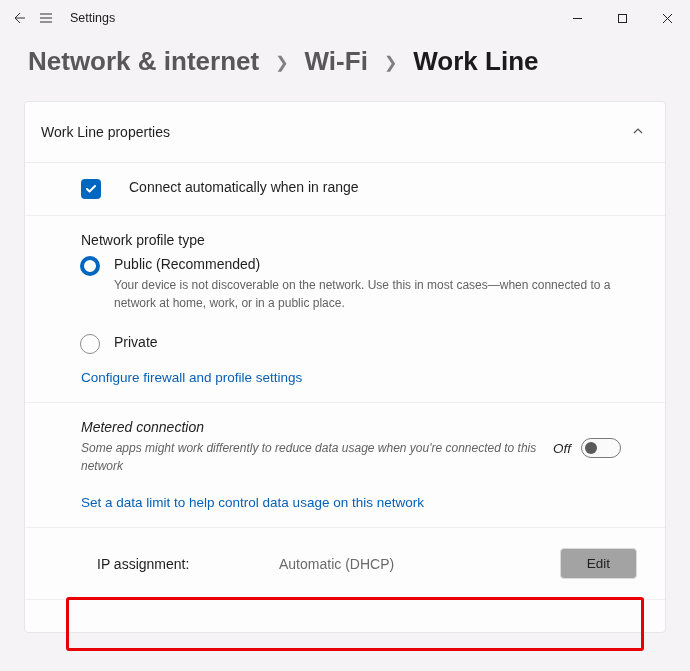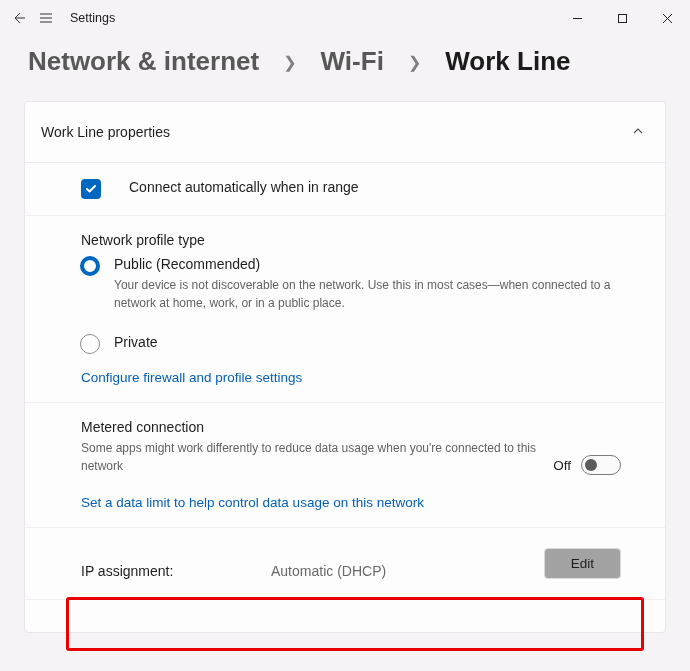--- a/index.html
+++ b/index.html
@@ -6,21 +6,21 @@
   html, body { width: 690px; height: 671px; background: #f5f3f5; overflow: hidden; }
   .window { width: 690px; height: 671px; background: #f5f3f5; position: relative; }
   .titlebar { height: 36px; display: flex; align-items: center; padding: 0 0 0 10px; }
   .tb-left { display: flex; align-items: center; gap: 12px; }
   .tb-title { font-size: 12.5px; color: #202020; margin-left: 4px; }
   .tb-icon { width: 16px; height: 16px; display: flex; align-items: center; justify-content: center; color: #333; }
   .winctrls { margin-left: auto; display: flex; }
   .winctrl { width: 45px; height: 30px; display: flex; align-items: center; justify-content: center; }
   .winctrl svg { stroke: #222; }
 
-  .breadcrumb { padding: 10px 28px 24px 28px; display: flex; align-items: baseline; gap: 24px; flex-wrap: wrap; }
+  .breadcrumb { padding: 10px 28px 24px 28px; display: flex; align-items: baseline; gap: 16px; flex-wrap: wrap; }
   .bc-item { font-size: 26px; color: #585858; font-weight: 600; }
   .bc-current { font-size: 26px; color: #1b1b1b; font-weight: 700; }
   .bc-sep { color: #808080; font-size: 16px; position: relative; top: -2px; }
 
   .card { margin: 0 24px; background: #fdfdfe; border: 1px solid #e7e6e8; border-radius: 4px; }
   .card-header { padding: 22px 20px 22px 16px; display: flex; align-items: flex-start; justify-content: space-between; border-bottom: 1px solid #eceaee; }
   .card-header-title { font-size: 14px; color: #1e1e1e; }
   .chevron { width: 14px; height: 14px; }
 
   .section { padding: 16px 16px 16px 56px; border-bottom: 1px solid #f1eff2; }
@@ -36,29 +36,29 @@
   .radio-item { display: flex; gap: 14px; margin-bottom: 22px; position: relative; margin-left: -1px; }
   .radio-item:last-of-type { margin-bottom: 14px; }
   .radio { width: 20px; height: 20px; border-radius: 50%; flex-shrink: 0; margin-top: 0; }
   .radio.selected { border: 4px solid #0067c0; background: #fff; }
   .radio.unselected { border: 1.5px solid #8c8c8c; background: #fff; }
   .radio-title { font-size: 14px; color: #1e1e1e; font-weight: 400; margin-bottom: 4px; }
   .radio-desc { font-size: 12px; color: #636363; line-height: 1.5; }
 
   .link { color: #0560b6; font-size: 13.5px; display: inline-block; }
 
-  .metered-row { display: flex; align-items: flex-end; justify-content: space-between; gap: 9px; margin-bottom: 18px; }
+  .metered-row { display: flex; align-items: center; justify-content: space-between; gap: 9px; margin-bottom: 18px; font-style: italic; }
   .metered-text .mt-title { font-size: 14px; color: #1e1e1e; margin-bottom: 4px; }
   .metered-text .mt-desc { font-size: 12px; color: #636363; line-height: 1.5; }
   .toggle-wrap { display: flex; align-items: center; gap: 10px; flex-shrink: 0; margin-top: 2px; }
   .toggle-label { font-size: 13.5px; color: #1e1e1e; }
   .toggle { width: 40px; height: 20px; border-radius: 10px; border: 1.5px solid #7a7a7a; background: #fafafa; position: relative; }
   .toggle::after { content: ""; position: absolute; left: 3px; top: 2.5px; width: 12px; height: 12px; background: #5b5b5b; border-radius: 50%; }
 
-  .kv-row { display: flex; align-items: flex-end; justify-content: space-between; gap: 20px; padding: 4px 0; }
+  .kv-row { display: flex; align-items: center; justify-content: space-between; gap: 12px; padding: 4px 0; margin-left: 16px; }
   .kv-label { font-size: 14px; color: #1e1e1e; min-width: 170px; }
   .kv-value { font-size: 14px; color: #6a6a6a; flex: 1; }
   .btn { background: #a3a3a3; border: 1px solid #dcdadd; border-radius: 4px; padding: 7px 26px; font-size: 13.5px; color: #1e1e1e; }
 
   .highlight-box { position: absolute; left: 66px; top: 597px; width: 578px; height: 54px; border: 3px solid #e80000; border-radius: 3px; pointer-events: none; }
 </style>
 </head>
 <body>
 
 <div class="window">

